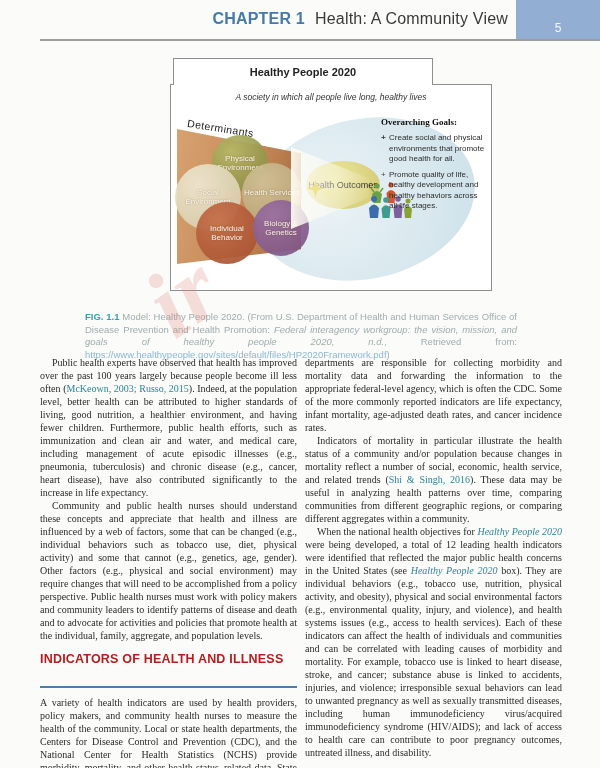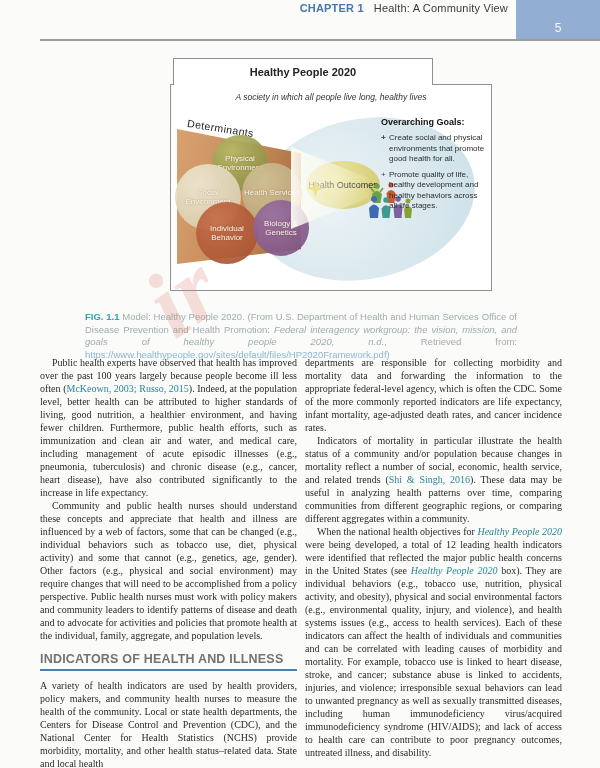--- a/index.html
+++ b/index.html
@@ -8,23 +8,23 @@
     font-family:"Liberation Serif", serif;
     background:#fbfbf9;
     position:relative;
     overflow:hidden;
     color:#2a2a2a;
   }
   .page { position:absolute; inset:0; }
 
   
   .chapter-line {
-    position:absolute; top:2px; right:92px;
+    position:absolute; top:10px; right:92px;
     font-family:"Liberation Sans", sans-serif;
-    font-size:11px; letter-spacing:.2px; white-space:nowrap;padding-left:36px;
+    font-size:16px; letter-spacing:.2px; white-space:nowrap;padding-left:36px;
   }
   .chapter-label { color:#4479a9; font-weight:bold; margin-right:10px; }
   .chapter-title { color:#3a3a3a; }
   .page-num-box {
     position:absolute; top:0; left:516px; width:84px; height:39px;
     background:#92afd3; color:#f4f7fb;
     font-family:"Liberation Sans", sans-serif; font-size:12px;
     display:flex; align-items:flex-end; justify-content:center;
     padding-bottom:4px;
   }
@@ -83,21 +83,21 @@
   .star2 { left:152px; top:103px; width:11px; height:11px; background:#f3ecb4; }
   .outcome-ellipse {
     position:absolute; left:135px; top:76px; width:74px; height:48px; z-index:2;
     border-radius:50%;
     background:radial-gradient(circle at 40% 35%, #ece79f, #cfc66e);
     display:flex; align-items:center; justify-content:center; text-align:center;
     font-family:"Liberation Sans", sans-serif; font-size:9px; line-height:1.2; color:#111;
   }
   .people { position:absolute; left:196px; top:96px; z-index:4; }
   .goals { position:absolute; left:210px; top:32px; width:104px; z-index:5; }
-  .goals-heading { font-family:Liberation Sans, sans-serif; font-weight:bold; font-size:9px; color:#111; margin-bottom:6px; }
+  .goals-heading { font-family:Liberation Serif, serif; font-weight:bold; font-size:9px; color:#111; margin-bottom:6px; }
   .goals-list { list-style:none; }
   .goals-list li {
     position:relative; padding-left:8px; margin-bottom:5px;
     font-family:"Liberation Sans", sans-serif; font-size:8px; line-height:1.32; color:#2c2c2c;
   }
   .goals-list li .bullet { position:absolute; left:0; top:0; font-size:8px; color:#444; }
 
   
   .fig-caption {
     position:absolute; left:85px; top:311px; width:432px;
@@ -118,21 +118,21 @@
     transform:rotate(-35deg);
   }
 
   
   .columns { position:absolute; left:40px; top:356px; width:522px; display:flex; gap:8px; }
   .col { width:257px; font-size:10px; line-height:13px; text-align:justify; }
   .col p { margin:0; }
   .col p.indent { text-indent:12px; }
   .col h2 {
     font-family:"Liberation Sans", sans-serif; font-size:12.5px; letter-spacing:.2px;
-    color:#737373; border-bottom:2px solid #4a7fae; padding-bottom:3px;
+    color:#b91c1c; border-bottom:2px solid #4a7fae; padding-bottom:20px;
     margin:11px 0 8px 0;
   }
 </style>
 </head>
 <body>
 
 <div class="page">
 
   <div class="chapter-line">
     <span class="chapter-label">CHAPTER 1</span><span class="chapter-title">Health: A Community View</span>

